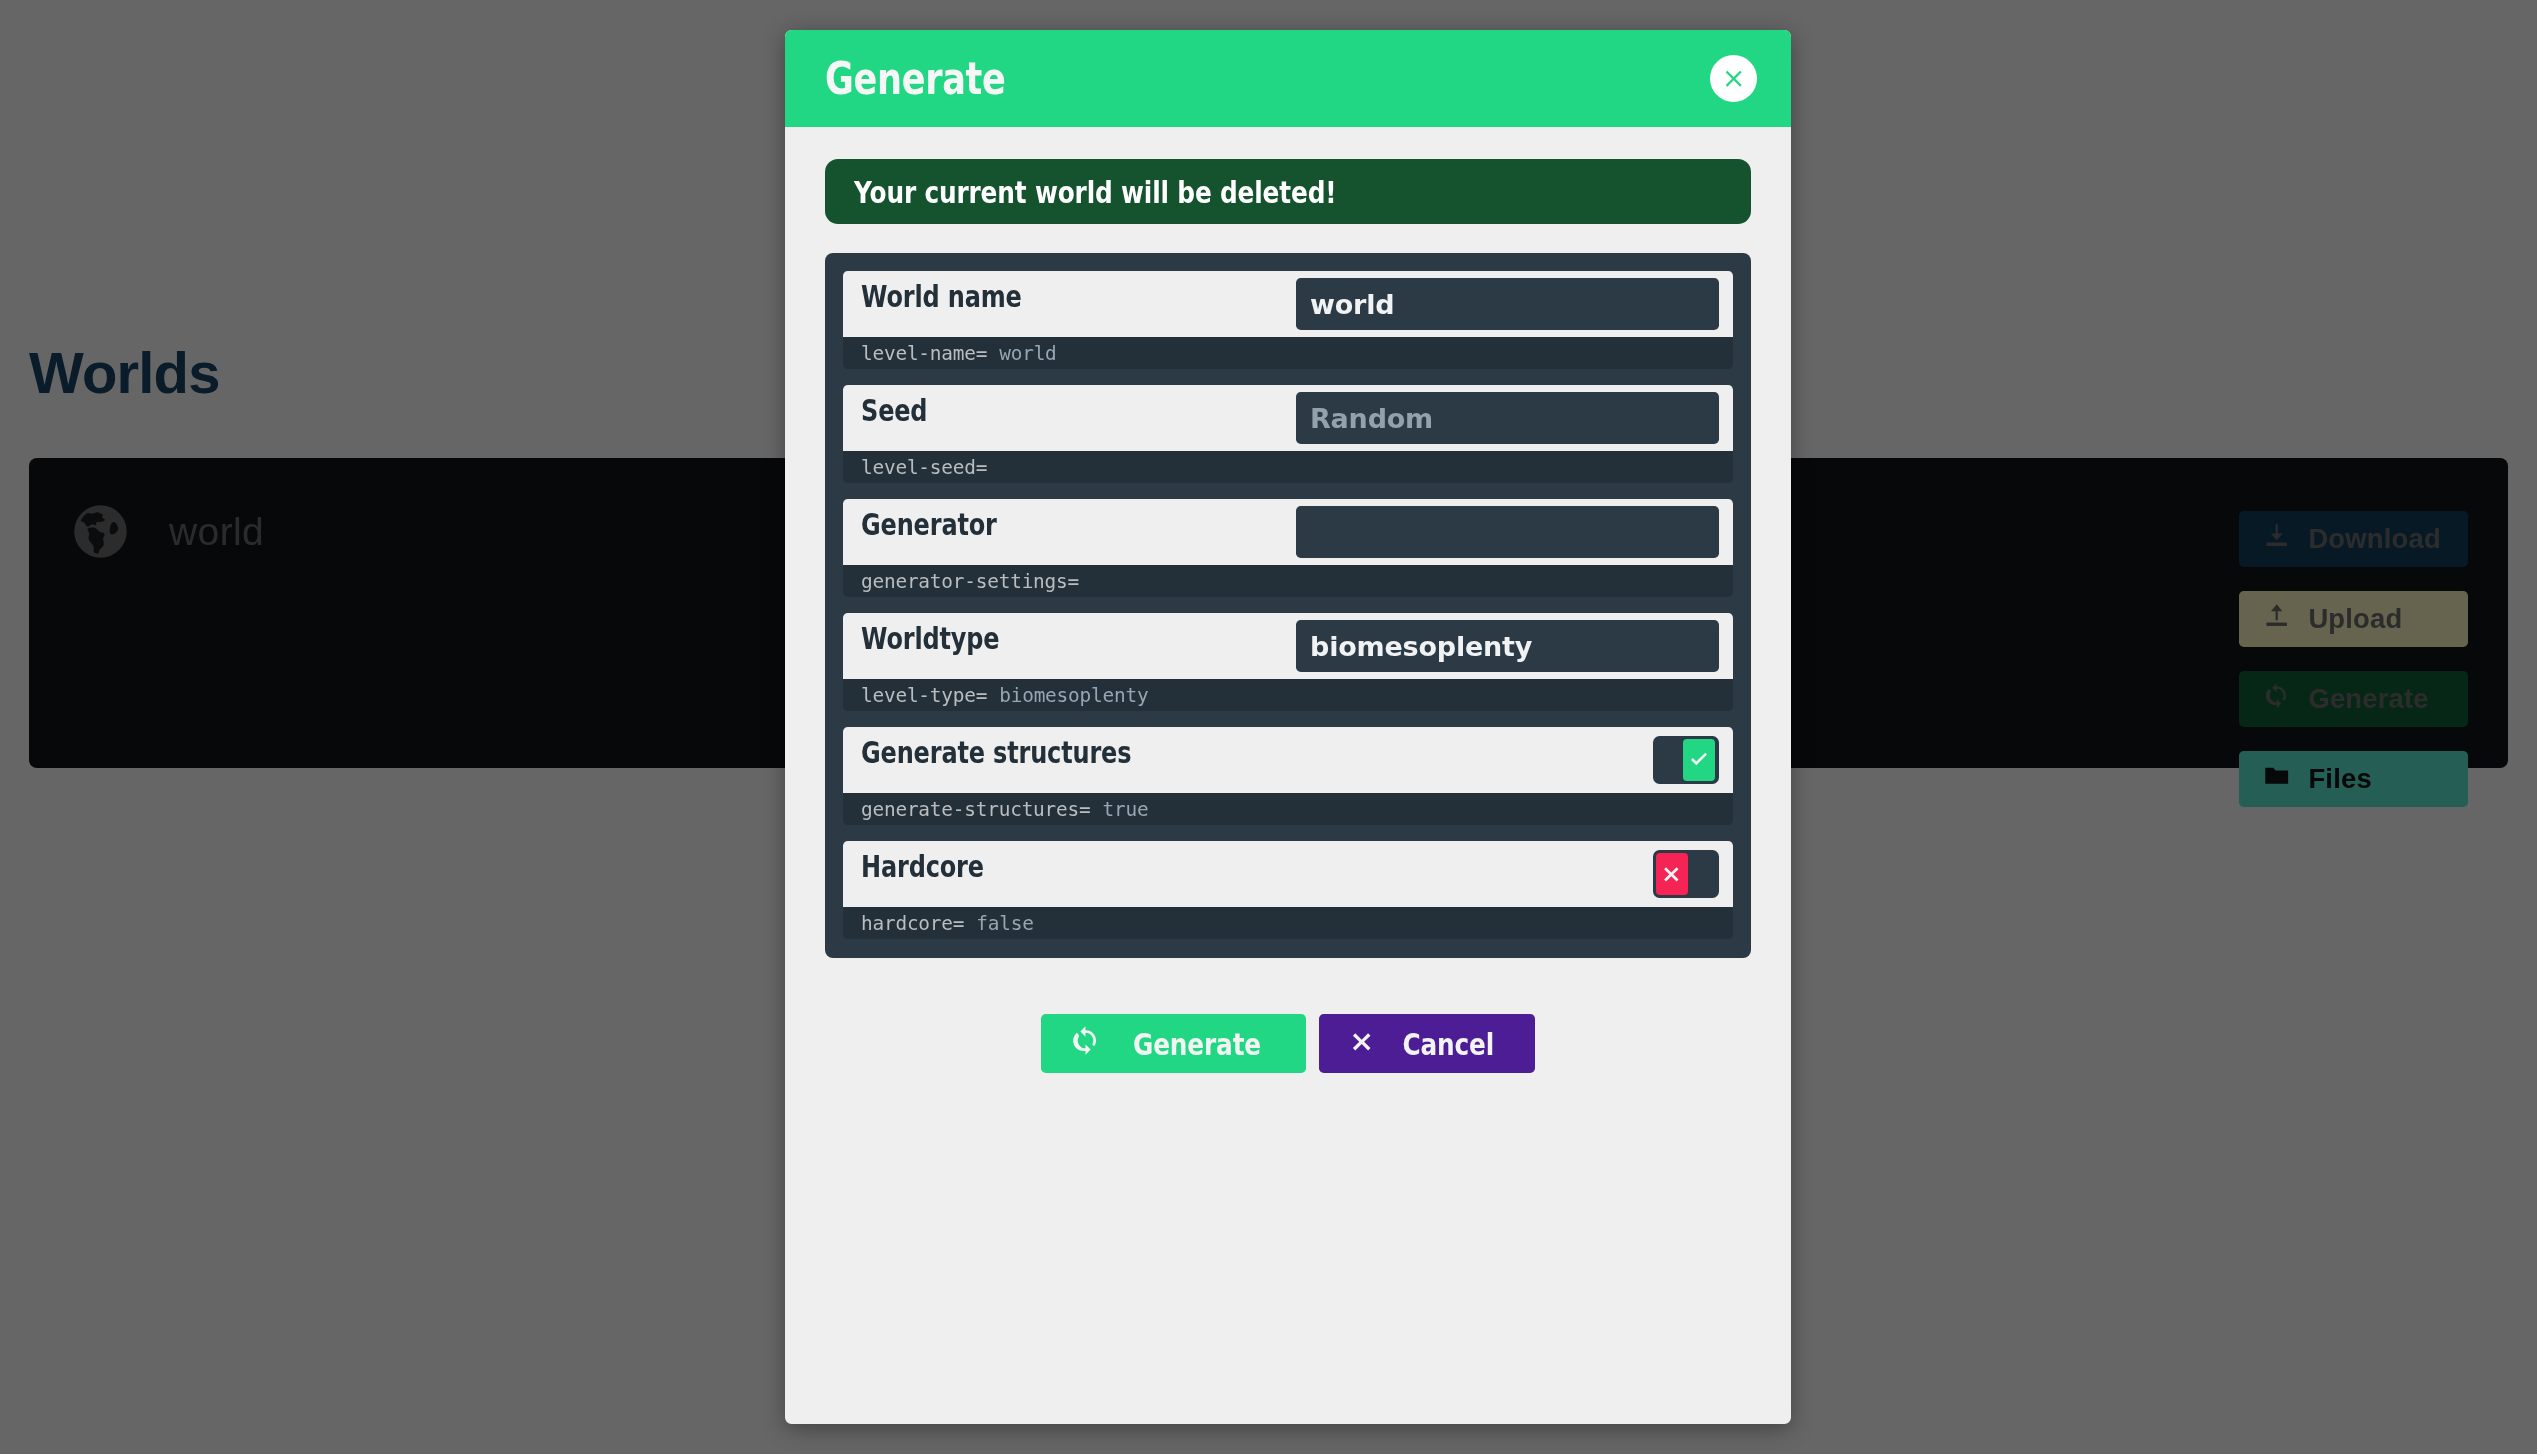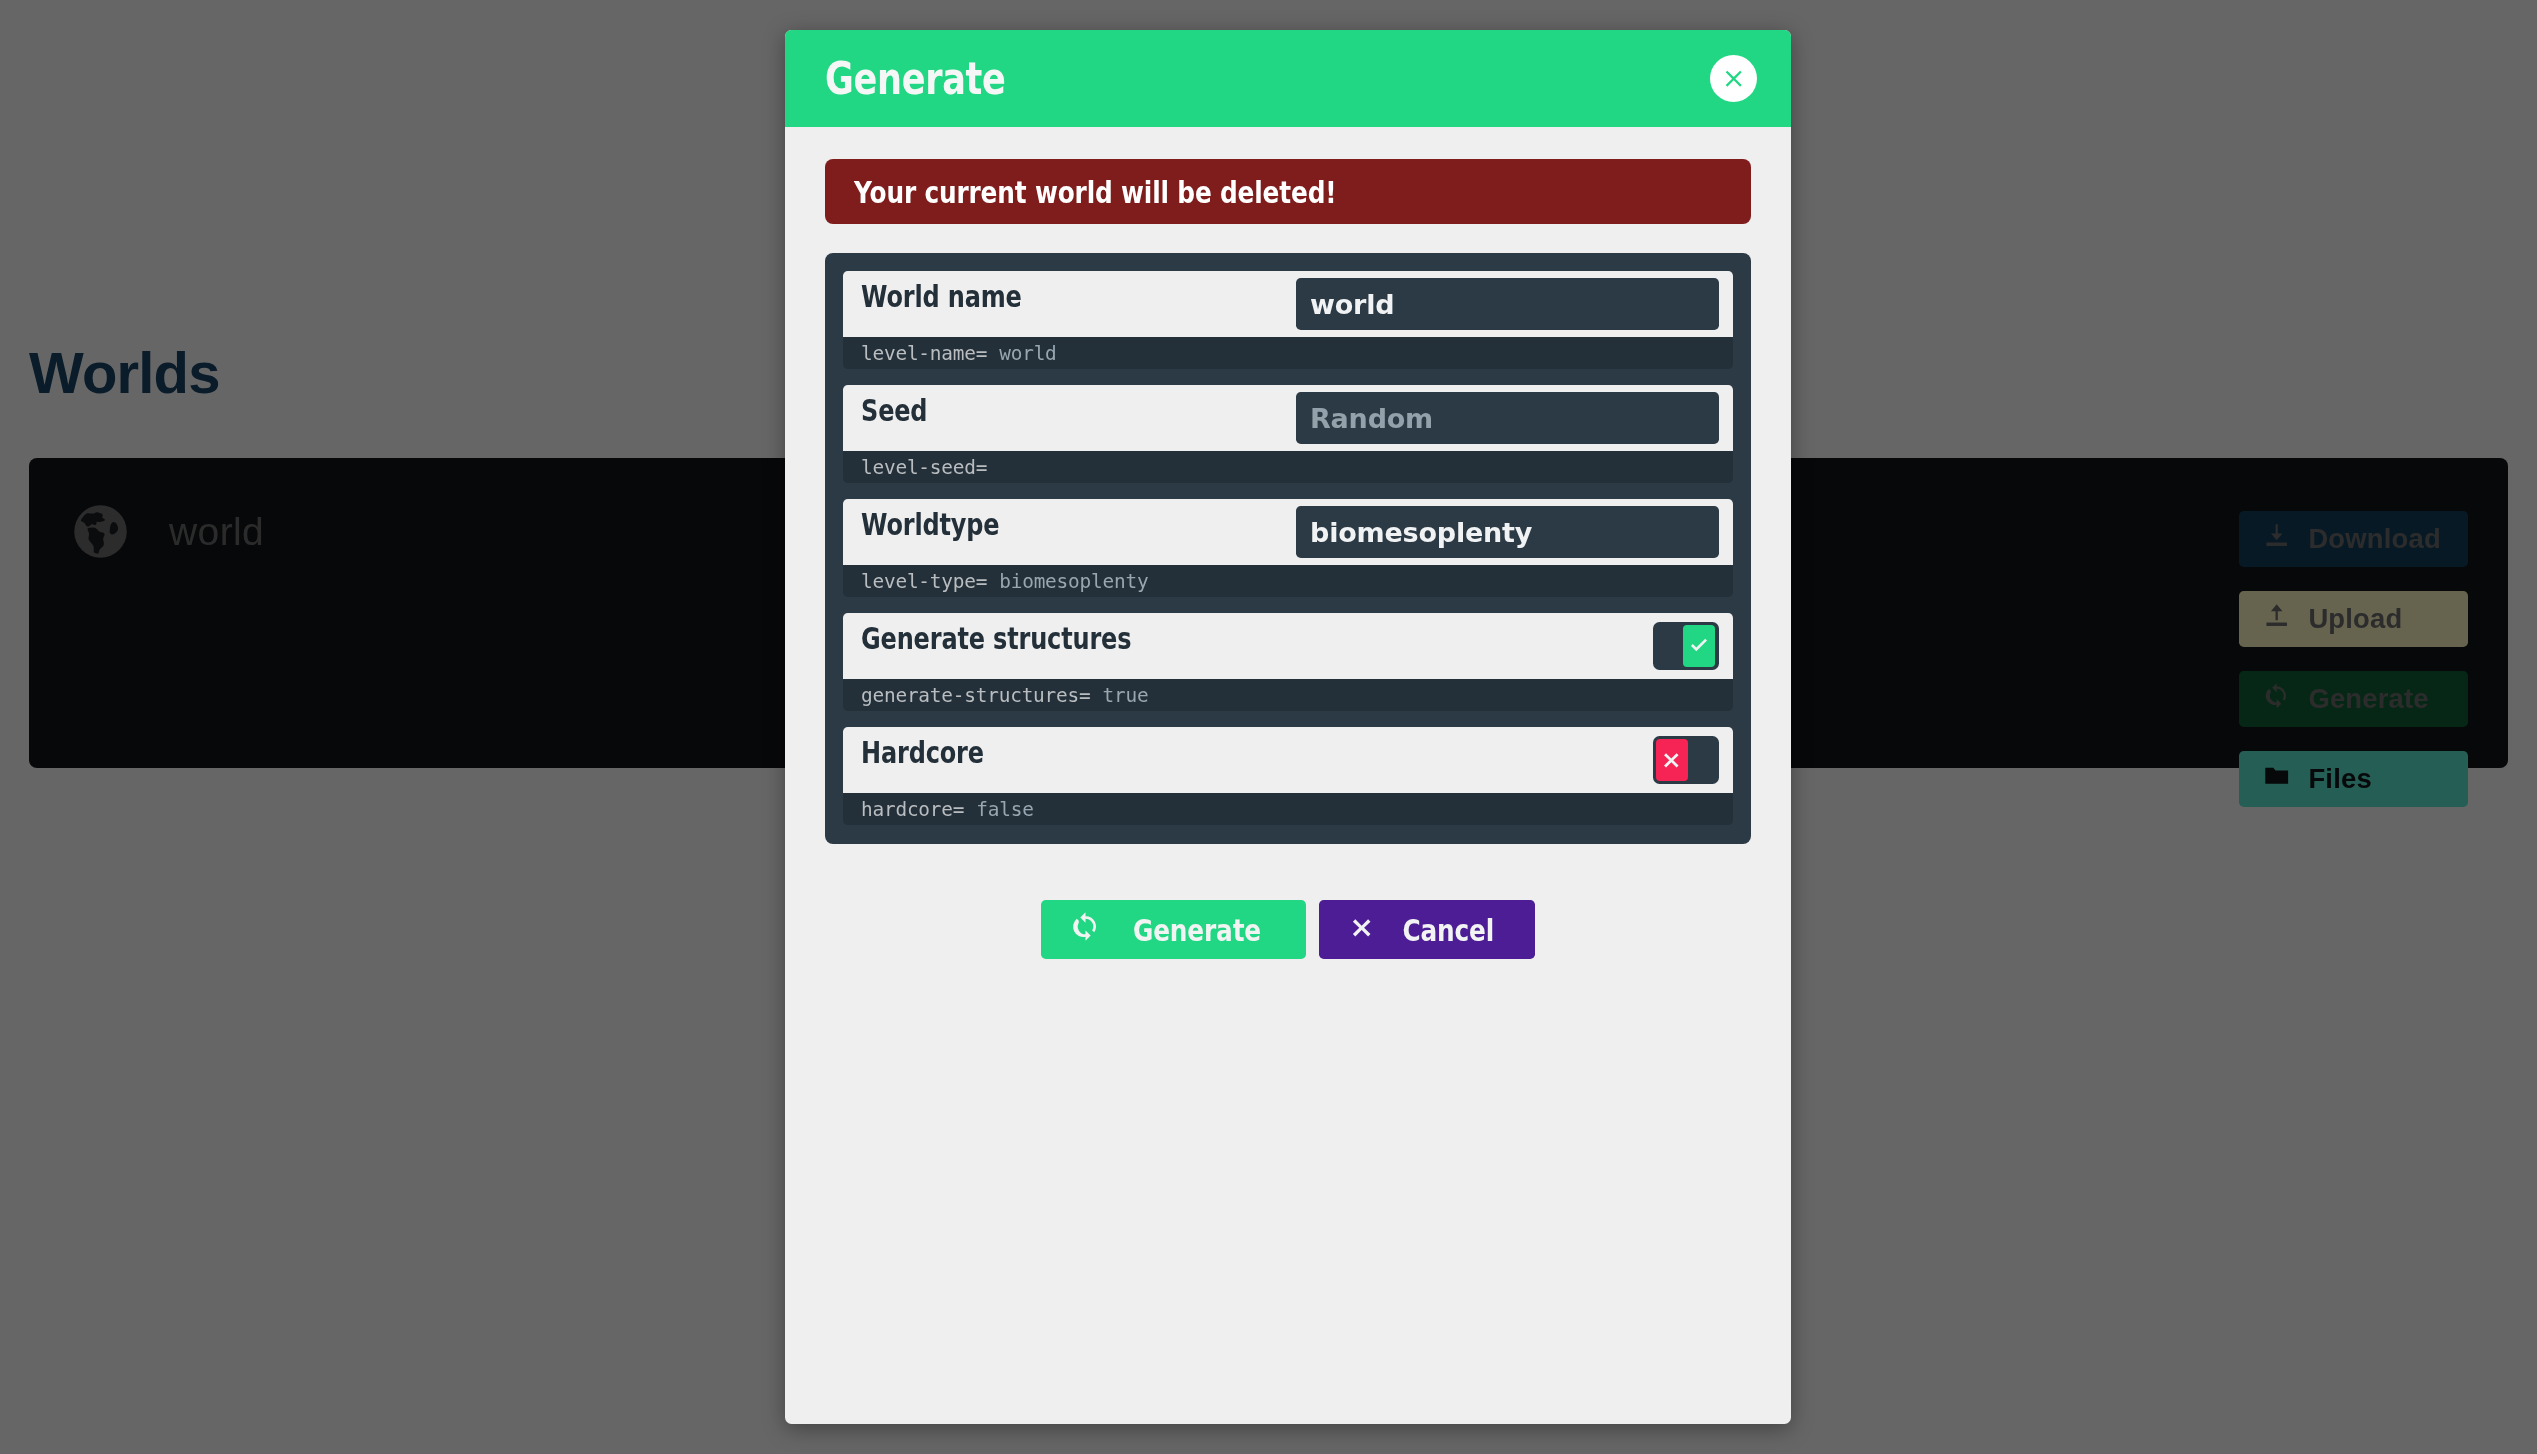--- a/index.html
+++ b/index.html
@@ -151,22 +151,22 @@
     cursor: pointer;
   }
 
   #modal-body {
     padding: 0 40px;
   }
 
   #warning-banner {
     margin-top: 32px;
     height: 65px;
-    background: #7f1d1d;
-    border-radius: 8px;
+    background: #14532d;
+    border-radius: 13px;
     display: flex;
     align-items: center;
     padding-left: 29px;
     font-family: "DejaVu Sans", sans-serif;
     font-size: 31px;
     font-weight: bold;
     color: #ffffff;
     letter-spacing: -0.2px;
     text-align: center;
   }
@@ -394,20 +394,30 @@
         <div class="field-main">
           <span class="field-label">Seed</span>
           <input class="field-input" type="text" placeholder="Random" style="">
         </div>
         <div class="field-code">
           <span>level-seed=</span>
             <span class="code-val"></span>
         </div>
       </div>
 
+      <div class="field-row">
+        <div class="field-main">
+          <span class="field-label">Generator</span>
+          <input class="field-input" type="text" value="" style="">
+        </div>
+        <div class="field-code">
+          <span>generator-settings=</span>
+            <span class="code-val"></span>
+        </div>
+      </div>
 
       <div class="field-row">
         <div class="field-main">
           <span class="field-label">Worldtype</span>
           <input class="field-input" type="text" value="biomesoplenty" style="">
         </div>
         <div class="field-code">
           <span>level-type=</span>
             <span class="code-val">biomesoplenty</span>
         </div>

